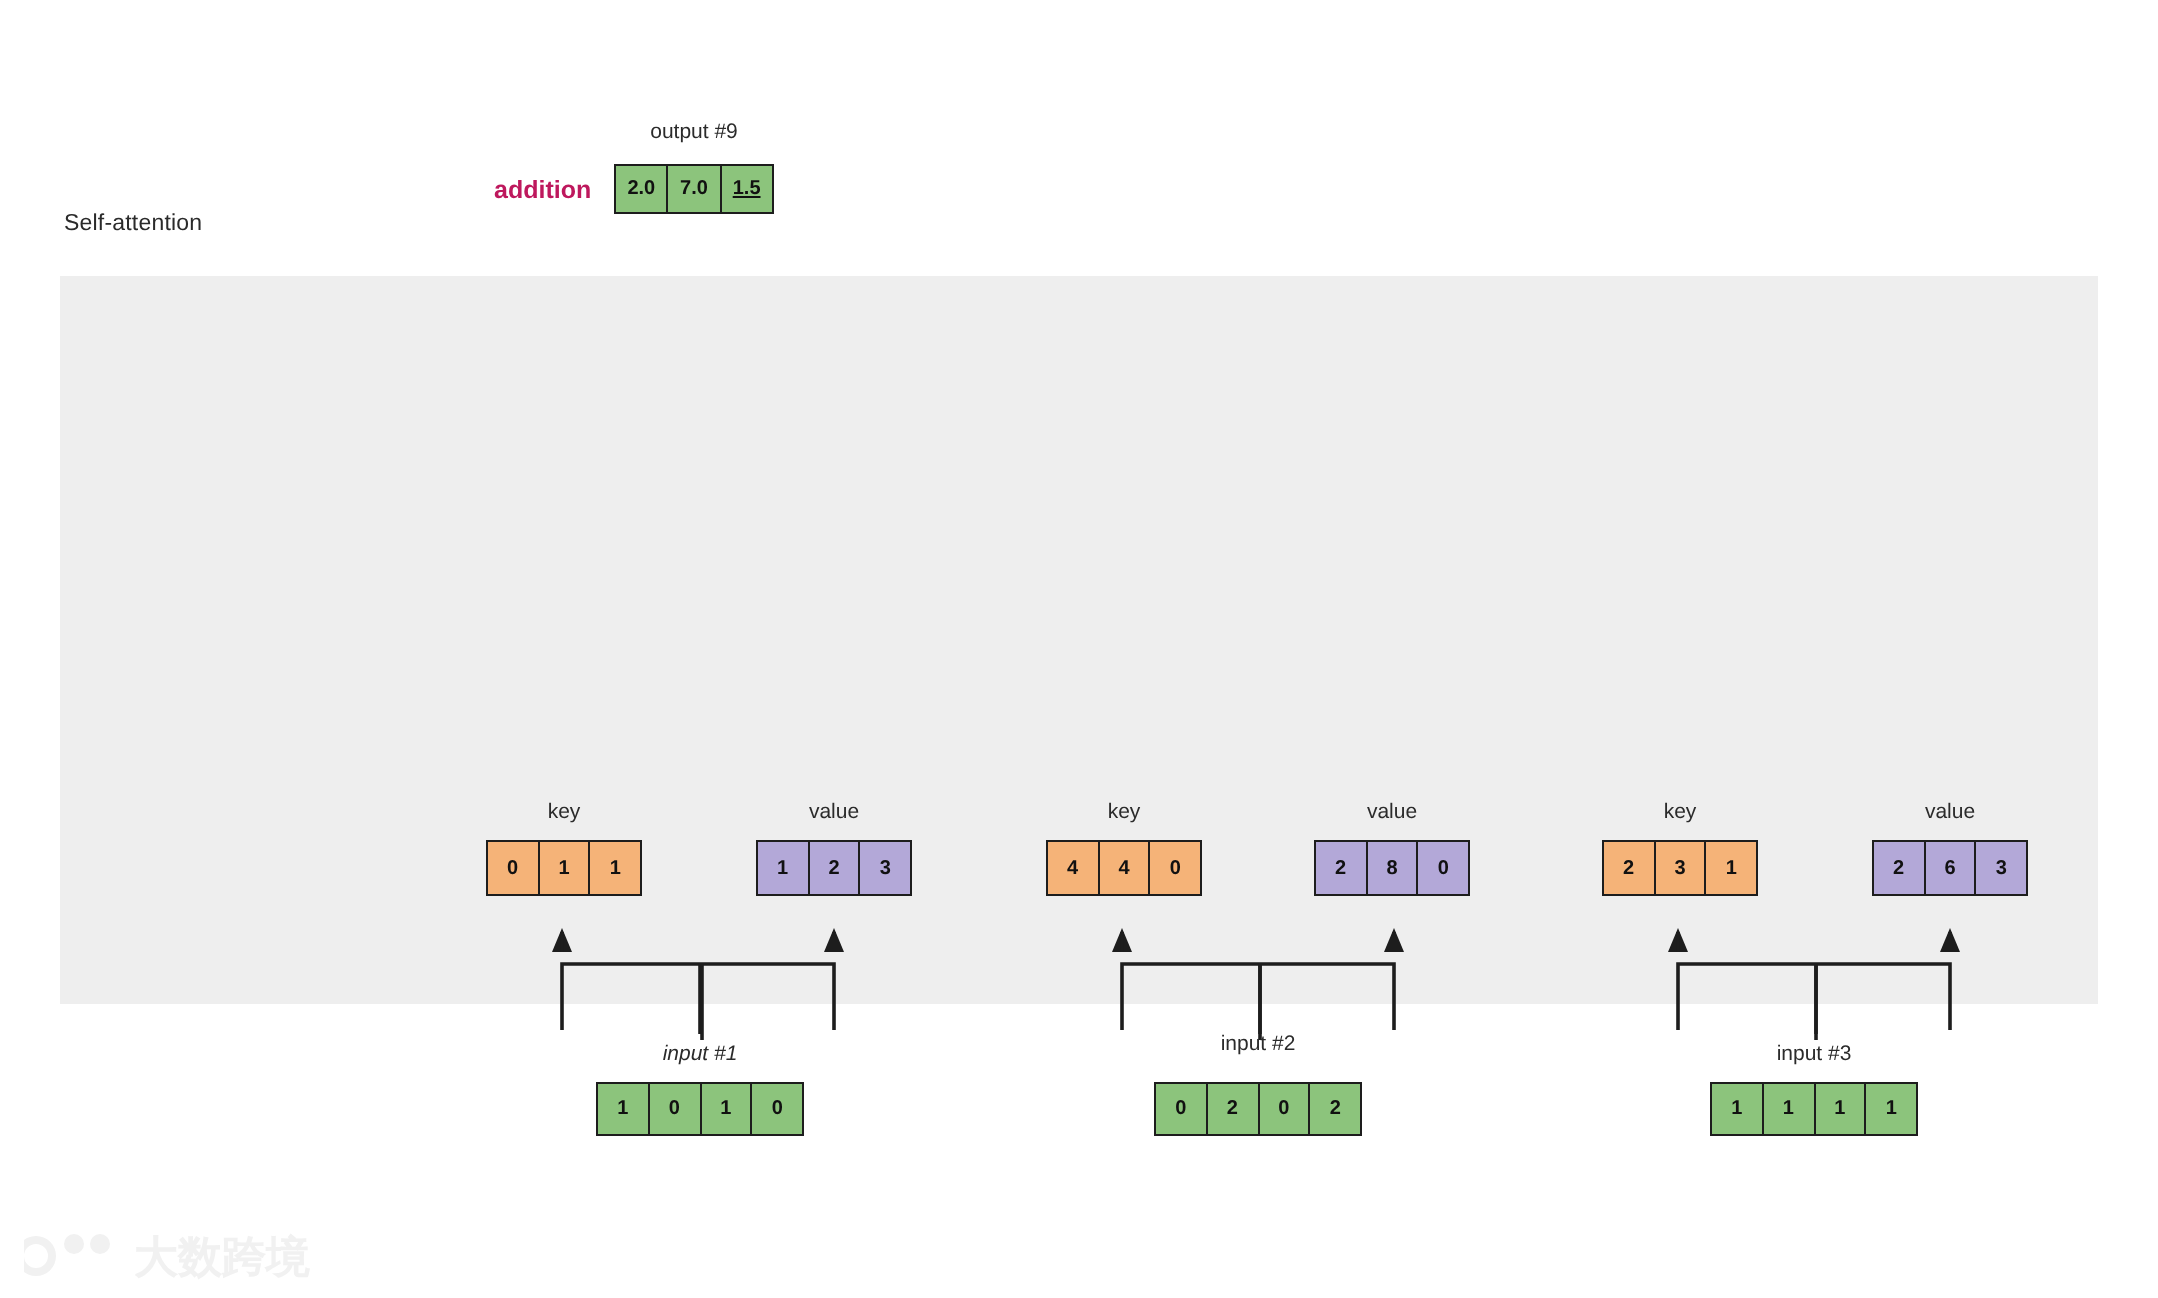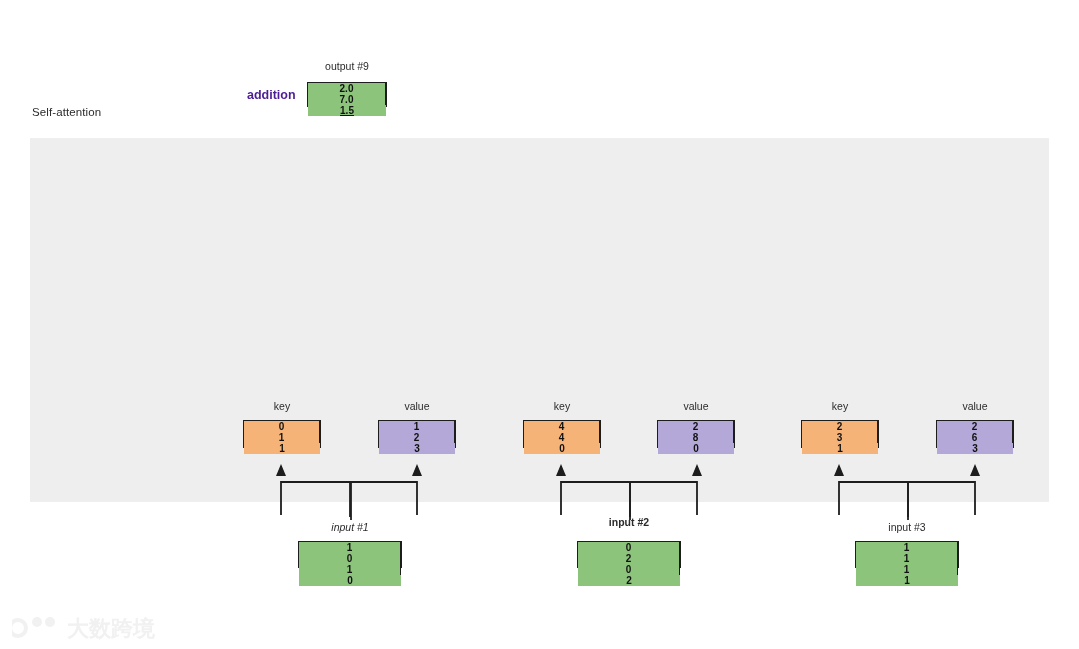--- a/index.html
+++ b/index.html
@@ -41,21 +41,20 @@
     transform:translateX(-50%);
   }
 
   
   .vec{
     position:absolute;
     display:flex;
     border:1.4px solid #1d1d1d;
     box-sizing:border-box;
     background:#fff;
-    flex-direction:column;
   }
   .vec .cell{
     display:flex;
     align-items:center;
     justify-content:center;
     font-size:10px;
     font-weight:bold;
     color:#111;
     border-right:1.4px solid #1d1d1d;
     box-sizing:border-box;
@@ -65,21 +64,21 @@
   .vec.green .cell{background:#8cc47c;}
   .vec.orange .cell{background:#f5b378;}
   .vec.purple .cell{background:#b3a8d8;}
 
   
   .addition-label{
     position:absolute;
     left:247px;top:88px;
     font-size:12.5px;
     font-weight:bold;
-    color:#4c1d95;
+    color:#be185d;
     white-space:nowrap;
   }
 
   
   .conn{position:absolute;}
   .conn svg{display:block;}
 
   
   .watermark{
     position:absolute;
@@ -167,21 +166,21 @@
       <path d="M174,12 L169,24 L179,24 Z" fill="#1d1d1d"></path>
       <path d="M174,24 L174,14" fill="none" stroke="#1d1d1d" stroke-width="1.8"></path>
     </svg>
   </div>
   <div class="conn" style="left:628px;top:482px;">
     <svg width="4" height="38" viewBox="0 0 4 38">
       <path d="M2,0 L2,38" fill="none" stroke="#1d1d1d" stroke-width="1.8"></path>
     </svg>
   </div>
 
-  <div class="caption" style="left:629px;top:516px;font-weight:bold;">input #2</div>
+  <div class="caption" style="left:629px;top:516px;">input #2</div>
   <div class="vec green" id="input-vec-1" style="left:577px;top:541px;width:104px;height:27px;">
       <div class="cell" style="flex: 1 1 0px;">0</div>
       <div class="cell" style="flex: 1 1 0px;">2</div>
       <div class="cell" style="flex: 1 1 0px;">0</div>
       <div class="cell" style="flex: 1 1 0px;">2</div>
     </div>
 
   <div class="caption" style="left:840px;top:400px;">key</div>
   <div class="vec orange" id="key-vec-2" style="left:801px;top:420px;width:78px;height:28px;">
       <div class="cell" style="flex: 1 1 0px;">2</div>

